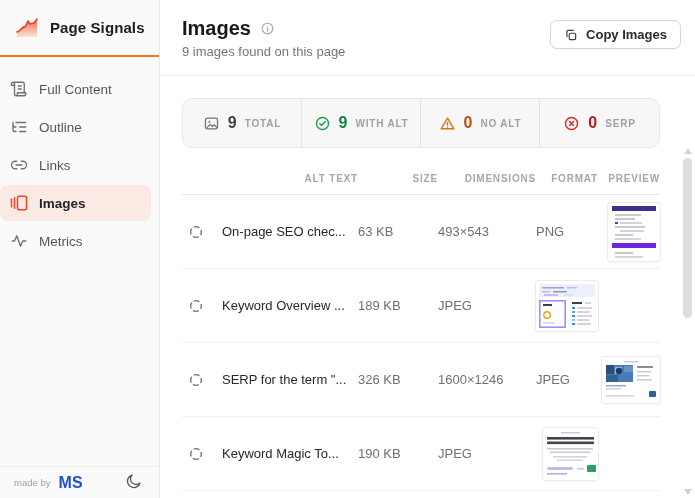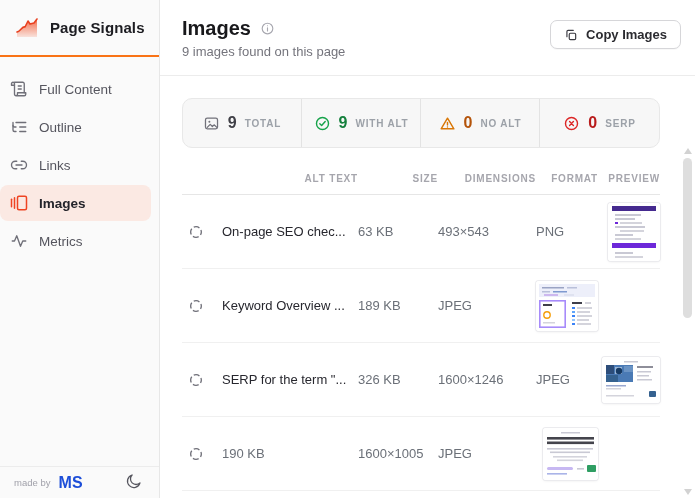--- a/index.html
+++ b/index.html
@@ -337,22 +337,22 @@
             </svg>
           </span>
         </div>
 
         <div class="trow">
           <span class="cell-icon">
             <svg width="16" height="16" viewBox="0 0 24 24" fill="none" stroke="#6f6f78" stroke-width="2">
               <circle cx="12" cy="12" r="8" stroke-dasharray="9 3.57" stroke-dashoffset="4.5"></circle>
             </svg>
           </span>
+          <span class="cell-alt">Keyword Magic To...</span>
           <span class="cell-dim">190 KB</span>
-          <span class="cell-dim">1600×1005</span>
           <span class="cell-dim">JPEG</span>
           <span class="cell-prev">
             <svg class="thumb" width="55" height="52" viewBox="0 0 55 52">
               <rect width="55" height="52" rx="2" fill="#fff"></rect>
               <rect x="18" y="4" width="19" height="1.5" fill="#c9c9d4"></rect>
               <rect x="4" y="9" width="47" height="2.6" fill="#44444c"></rect>
               <rect x="4" y="13.5" width="47" height="2.6" fill="#44444c"></rect>
               <rect x="4" y="20" width="46" height="1.6" fill="#c9c9d4"></rect>
               <rect x="7" y="23.5" width="40" height="1.6" fill="#c9c9d4"></rect>
               <rect x="10" y="28" width="34" height="1.6" fill="#d4d4dc"></rect>

